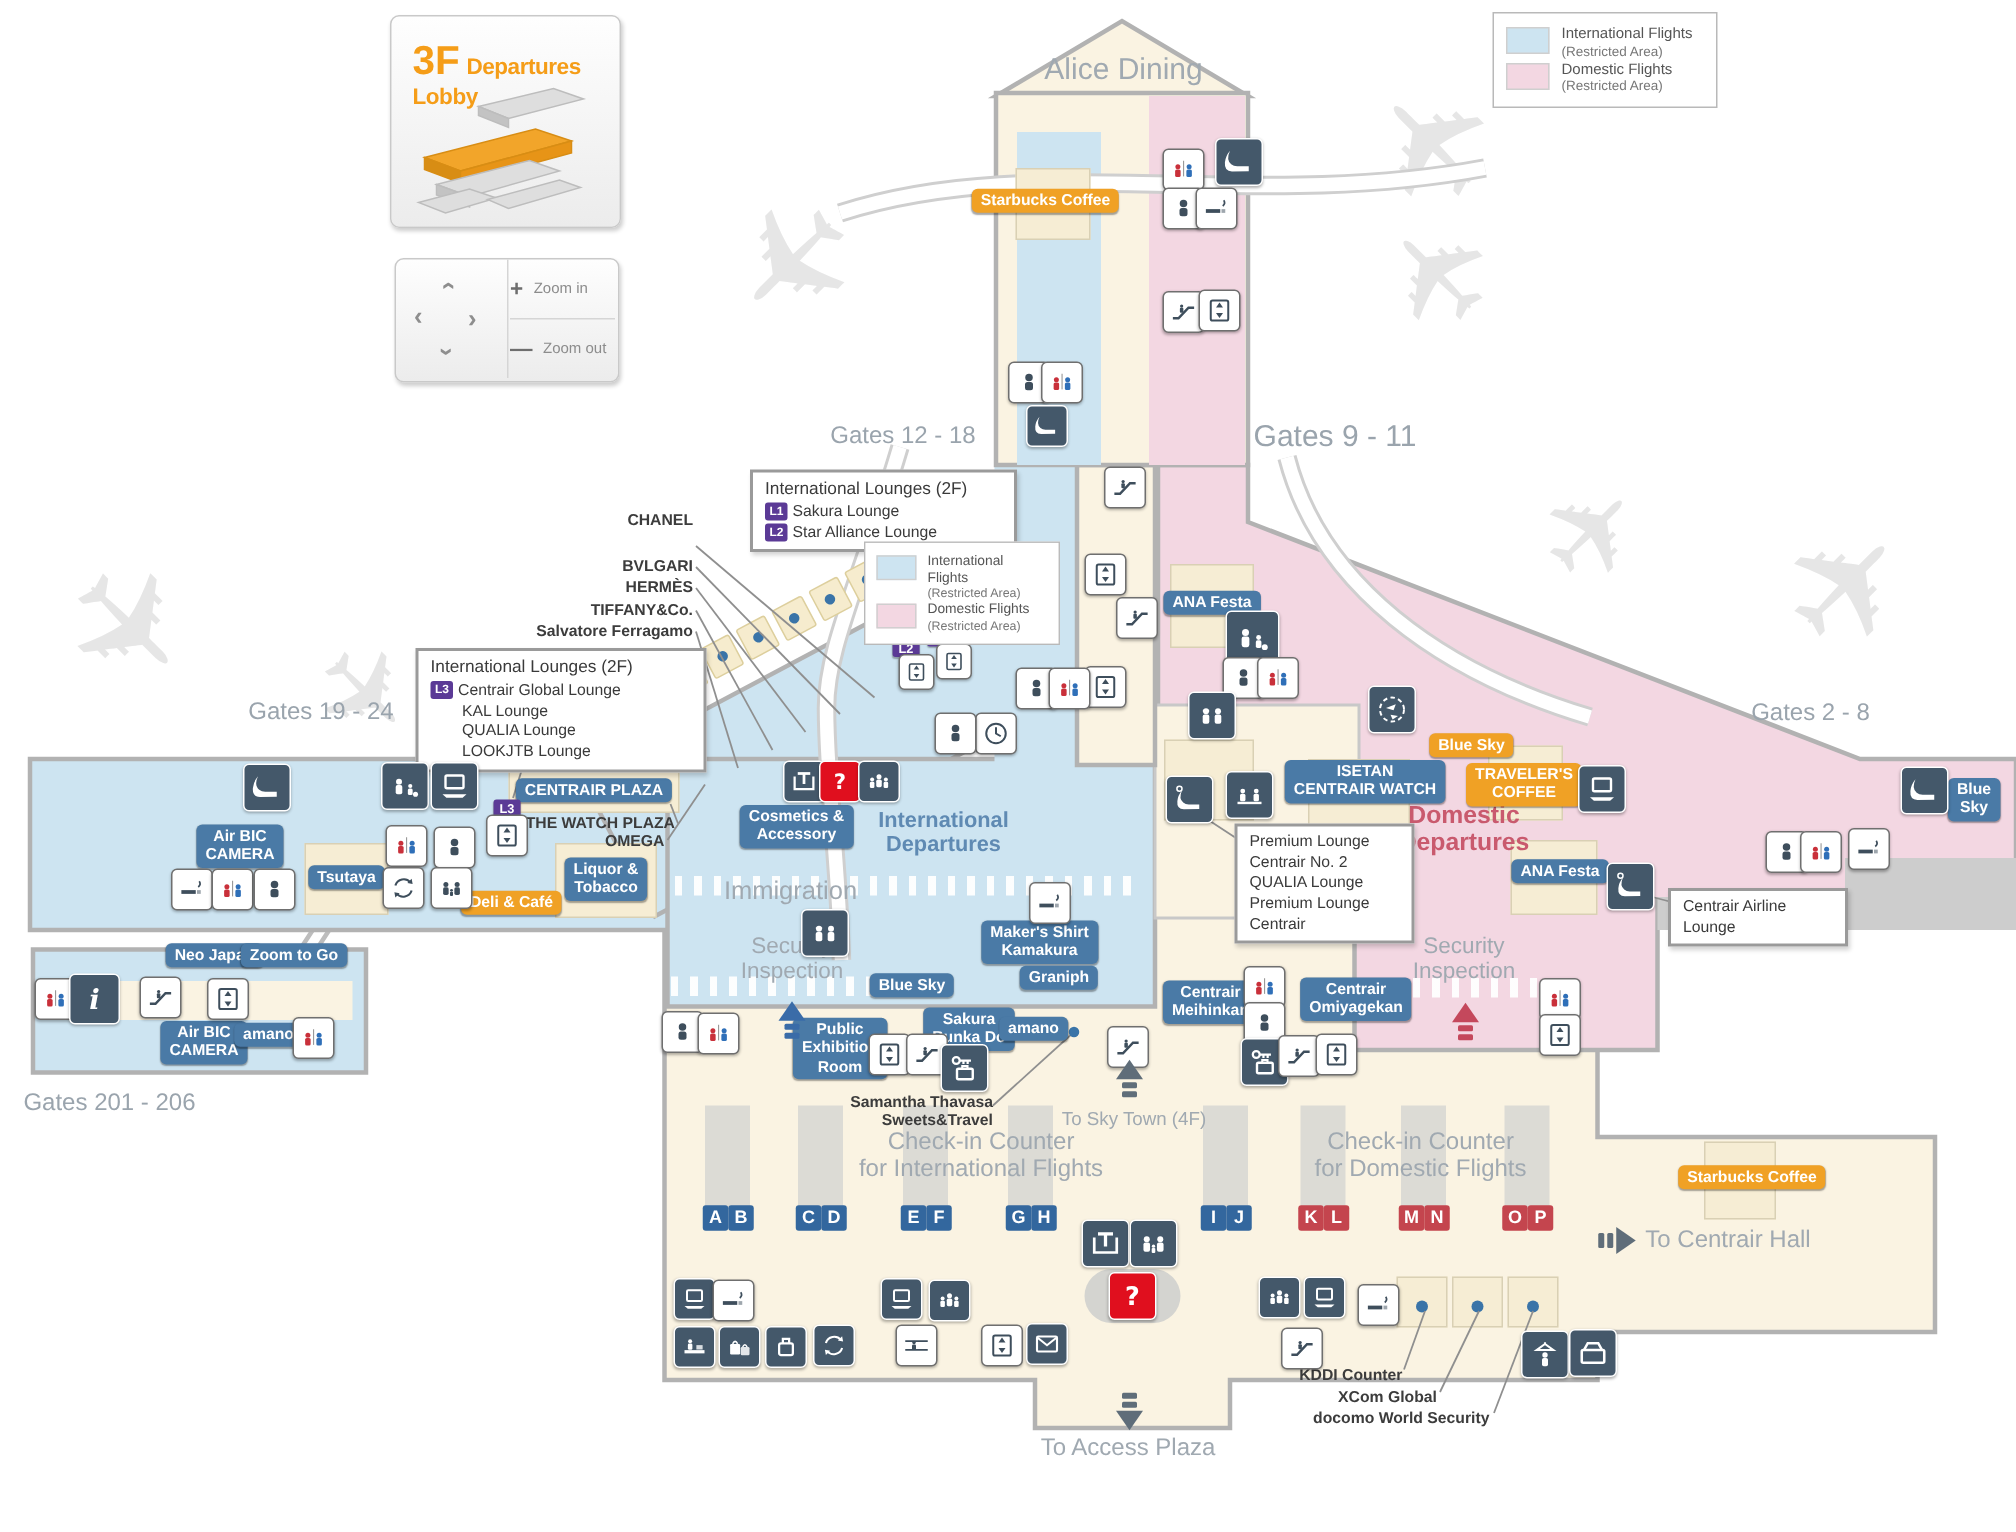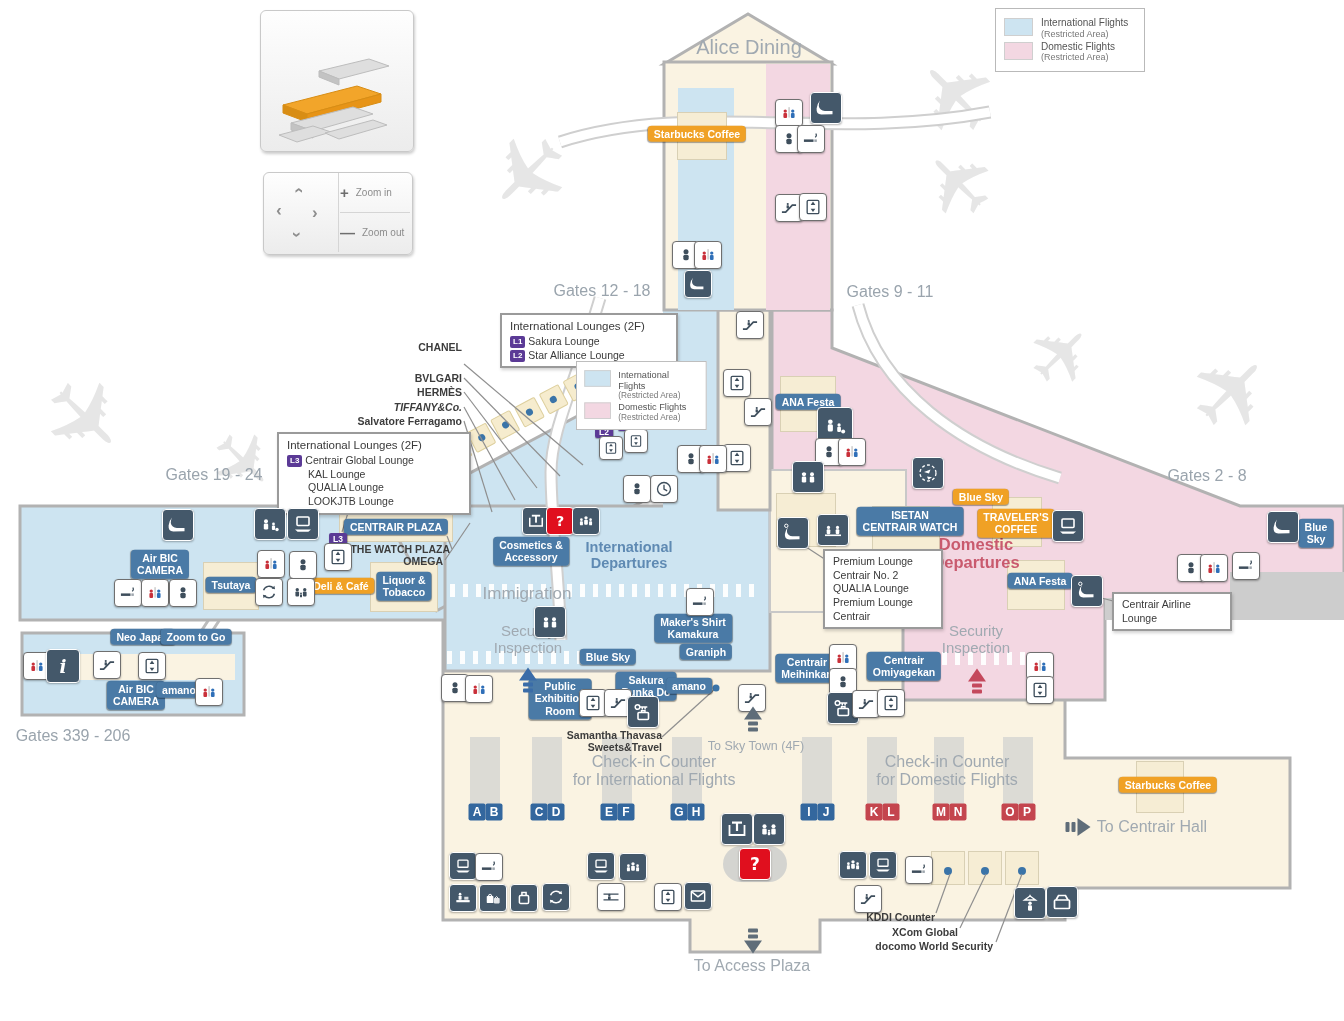--- a/index.html
+++ b/index.html
@@ -191,43 +191,43 @@
         <path d="M1022,874 L996,942"></path>
       <path d="M352,500 L342,532"></path>
         <path d="M826,560 L800,543"></path>
         <path d="M1113,601 L1094,596"></path>
     </g>
     <circle cx="716" cy="688" r="3.5" fill="#3a74a8"></circle>
   </svg>
 
   <div id="content">
       <div class="gate" style="left: 602px; top: 291px; font-size: 16px;">Gates 12 - 18</div>
-      <div class="gate" style="left: 890px; top: 292px; font-size: 16px;">Gates 9 - 11</div>
+      <div class="gate" style="left: 890px; top: 292px; font-size: 20px;">Gates 9 - 11</div>
       <div class="gate" style="left: 214px; top: 475px; font-size: 16px;">Gates 19 - 24</div>
       <div class="gate" style="left: 1207px; top: 476px; font-size: 16px;">Gates 2 - 8</div>
-      <div class="gate" style="left: 73px; top: 736px; font-size: 16px;">Gates 339 - 206</div>
+      <div class="gate" style="left: 73px; top: 736px; font-size: 16px;">Gates 201 - 206</div>
       <div class="atext" style="left: 749px; top: 47px; font-size: 20px;">Alice Dining</div>
       <div class="atext" style="left: 527px; top: 594px; font-size: 17px;">Immigration</div>
       <div class="atext" style="left: 528px; top: 640px; font-size: 15px;">Security
 Inspection</div>
       <div class="atext" style="left: 976px; top: 640px; font-size: 15px;">Security
 Inspection</div>
       <div class="atext" style="left: 654px; top: 771px; font-size: 16px;">Check-in Counter
 for International Flights</div>
       <div class="atext" style="left: 947px; top: 771px; font-size: 16px;">Check-in Counter
 for Domestic Flights</div>
       <div class="atext" style="left: 756px; top: 746px; font-size: 12.5px;">To Sky Town (4F)</div>
       <div class="atext" style="left: 1152px; top: 827px; font-size: 16px;">To Centrair Hall</div>
       <div class="atext" style="left: 752px; top: 966px; font-size: 16px;">To Access Plaza</div>
       <div class="ztitle" style="left: 629px; top: 556px; font-size: 14.5px; color: rgb(95, 138, 179);">International
 Departures</div>
       <div class="ztitle" style="left: 976px; top: 553px; font-size: 16.5px; color: rgb(201, 90, 110);">Domestic
 Departures</div>
       <div class="pill o" style="left: 697px; top: 134px;">Starbucks Coffee</div>
-      <div class="pill o" style="left: 341px; top: 586px;">Deli &amp; Café</div>
+      <div class="pill o" style="left: 341px; top: 602px;">Deli &amp; Café</div>
       <div class="pill o" style="left: 981px; top: 497px;">Blue Sky</div>
       <div class="pill o" style="left: 1016px; top: 523px;">TRAVELER'S
 COFFEE</div>
       <div class="pill o" style="left: 1168px; top: 785px;">Starbucks Coffee</div>
       <div class="pill b" style="left: 396px; top: 527px;">CENTRAIR PLAZA</div>
       <div class="pill b" style="left: 531px; top: 551px;">Cosmetics &amp;
 Accessory</div>
       <div class="pill b" style="left: 404px; top: 586px;">Liquor &amp;
 Tobacco</div>
       <div class="pill b" style="left: 160px; top: 564px;">Air BIC
@@ -253,21 +253,21 @@
       <div class="pill b" style="left: 807px; top: 668px;">Centrair
 Meihinkan</div>
       <div class="pill b" style="left: 904px; top: 666px;">Centrair
 Omiyagekan</div>
       <div class="pill b" style="left: 808px; top: 402px;">ANA Festa</div>
       <div class="pill b" style="left: 1040px; top: 581px;">ANA Festa</div>
       <div class="pill b" style="left: 1316px; top: 533px;">Blue Sky</div>
       <div class="dark" style="left: 462px; top: 347px; transform: translate(-100%, -50%); text-align: right;">CHANEL</div>
       <div class="dark" style="left: 462px; top: 378px; transform: translate(-100%, -50%); text-align: right;">BVLGARI</div>
       <div class="dark" style="left: 462px; top: 392px; transform: translate(-100%, -50%); text-align: right;">HERMÈS</div>
-      <div class="dark" style="left: 462px; top: 407px; transform: translate(-100%, -50%);  font-style: italic;">TIFFANY&amp;Co.</div>
+      <div class="dark" style="left: 462px; top: 407px; transform: translate(-100%, -50%); ">TIFFANY&amp;Co.</div>
       <div class="dark" style="left: 462px; top: 421px; transform: translate(-100%, -50%); text-align: right;">Salvatore Ferragamo</div>
       <div class="dark" style="left: 450px; top: 549px; transform: translate(-100%, -50%); text-align: right;">THE WATCH PLAZA</div>
       <div class="dark" style="left: 443px; top: 561px; transform: translate(-100%, -50%); text-align: right;">OMEGA</div>
       <div class="dark" style="left: 662px; top: 741px; transform: translate(-100%, -50%); text-align: right;">Samantha Thavasa
 Sweets&amp;Travel</div>
       <div class="dark" style="left: 935px; top: 917px; transform: translate(-100%, -50%); text-align: right;">KDDI Counter</div>
       <div class="dark" style="left: 958px; top: 932px; transform: translate(-100%, -50%); text-align: right;">XCom Global</div>
       <div class="dark" style="left: 993px; top: 946px; transform: translate(-100%, -50%); text-align: right;">docomo World Security</div>
       <div class="co" style="left: 500px; top: 313px; width: 158px;">
         <div class="ttl">International Lounges (2F)</div>
@@ -954,20 +954,24 @@
         <div class="tri" style="border-left: 9px solid transparent; border-right: 9px solid transparent; border-top: 13px solid rgb(95, 109, 121);"></div>
       </div>
       <div class="arw" style="left: 1078px; top: 827px; flex-direction: row;">
         <div class="dsh" style="width: 4px; height: 10px; background: rgb(95, 109, 121);"></div>
         <div class="dsh" style="width: 4px; height: 10px; background: rgb(95, 109, 121);"></div>
         <div class="tri" style="border-top: 9px solid transparent; border-bottom: 9px solid transparent; border-left: 13px solid rgb(95, 109, 121);"></div>
       </div>
     </div>
 
   <div class="card" style="left:260px;top:10px;width:152px;height:140px;">
+    <div id="logoTitle">
+      <span class="f">3F</span>
+      <span class="t">Departures Lobby</span>
+    </div>
     <svg width="152" height="95" style="position:absolute;left:0;top:42px;">
       <g stroke="#bdbdbd" stroke-width="1">
         <polygon points="58,18 108,6 128,13 78,26" fill="#dedede"></polygon>
         <polygon points="58,18 78,26 78,32 58,24" fill="#c3c3c3"></polygon>
         <polygon points="22,52 96,33 120,41 46,61" fill="#f2a52a" stroke="#d88d14"></polygon>
         <polygon points="22,52 46,61 46,69 22,60" fill="#d88d14" stroke="#d88d14"></polygon>
         <polygon points="46,61 120,41 120,49 46,69" fill="#e79417" stroke="#d88d14"></polygon>
         <polygon points="30,70 92,54 112,61 52,78" fill="#dedede"></polygon>
         <polygon points="30,70 52,78 52,85 30,77" fill="#c3c3c3"></polygon>
         <polygon points="18,82 52,73 70,79 36,89" fill="#dedede"></polygon>

